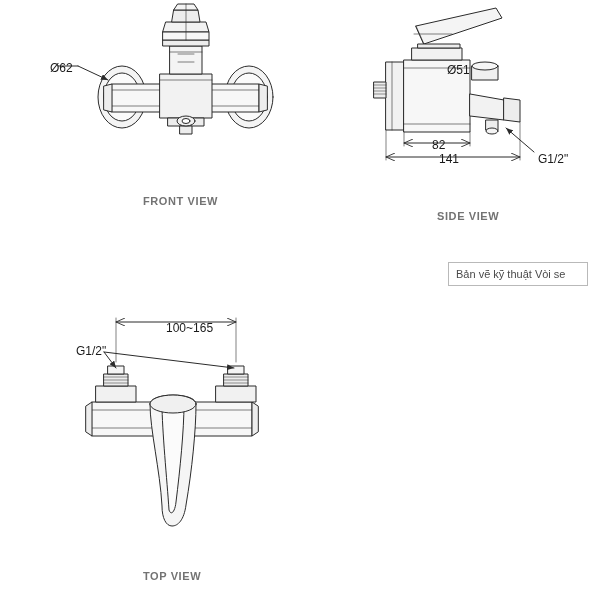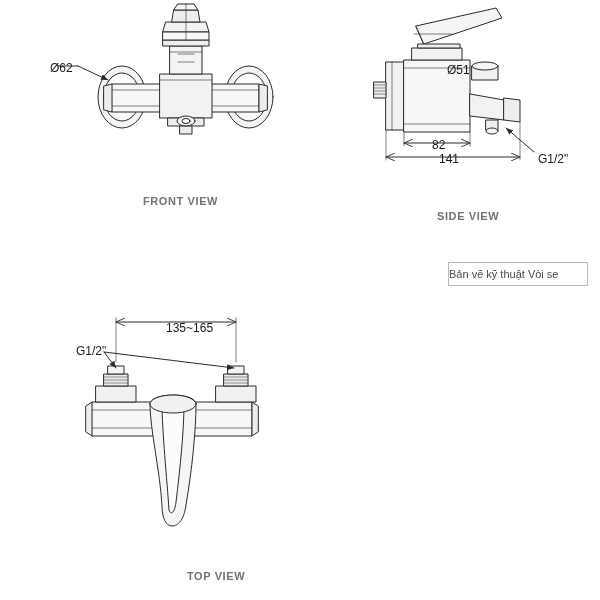--- a/index.html
+++ b/index.html
@@ -19,21 +19,21 @@
   .view-title {
     position: absolute;
     font-size: 11px;
     font-weight: bold;
     letter-spacing: 0.6px;
     color: #737373;
     white-space: nowrap;
   }
   #front-view-title { left: 143px; top: 195px; }
   #side-view-title  { left: 437px; top: 210px; }
-  #top-view-title   { left: 143px; top: 570px; margin-left: 44px; }
+  #top-view-title   { left: 143px; top: 570px; }
 
   .dim-label {
     position: absolute;
     font-size: 12px;
     color: #1a1a1a;
     white-space: nowrap;
   }
   #lbl-d62   { left: 50px;  top: 61px; }
   #lbl-d51   { left: 447px; top: 63px; }
   #lbl-97    { left: 432px; top: 138px; }
@@ -45,20 +45,21 @@
   #watermark {
     position: absolute;
     left: 448px;
     top: 262px;
     width: 140px;
     height: 24px;
     border: 1px solid #b9b9b9;
     background: #ffffff;
     display: flex;
     align-items: center;
+    padding-left: 7px;
     box-sizing: border-box;
     overflow: hidden;
   }
   #watermark span {
     font-size: 11px;
     color: #4a4a4a;
     white-space: nowrap;
   }
   svg { display: block; }
   .drawing {
@@ -207,20 +208,20 @@
 
   <div class="view-title" id="front-view-title">FRONT VIEW</div>
   <div class="view-title" id="side-view-title">SIDE VIEW</div>
   <div class="view-title" id="top-view-title">TOP VIEW</div>
 
   <div class="dim-label" id="lbl-d62">Ø62</div>
   <div class="dim-label" id="lbl-d51">Ø51</div>
   <div class="dim-label" id="lbl-97">82</div>
   <div class="dim-label" id="lbl-141">141</div>
   <div class="dim-label" id="lbl-g12-side">G1/2"</div>
-  <div class="dim-label" id="lbl-range">135~165</div>
+  <div class="dim-label" id="lbl-range">100~165</div>
   <div class="dim-label" id="lbl-g12-top">G1/2"</div>
 
   <div id="watermark">
     <span>Bản vẽ kỹ thuật Vòi se</span>
   </div>
 
 </div>
 
 </body></html>

